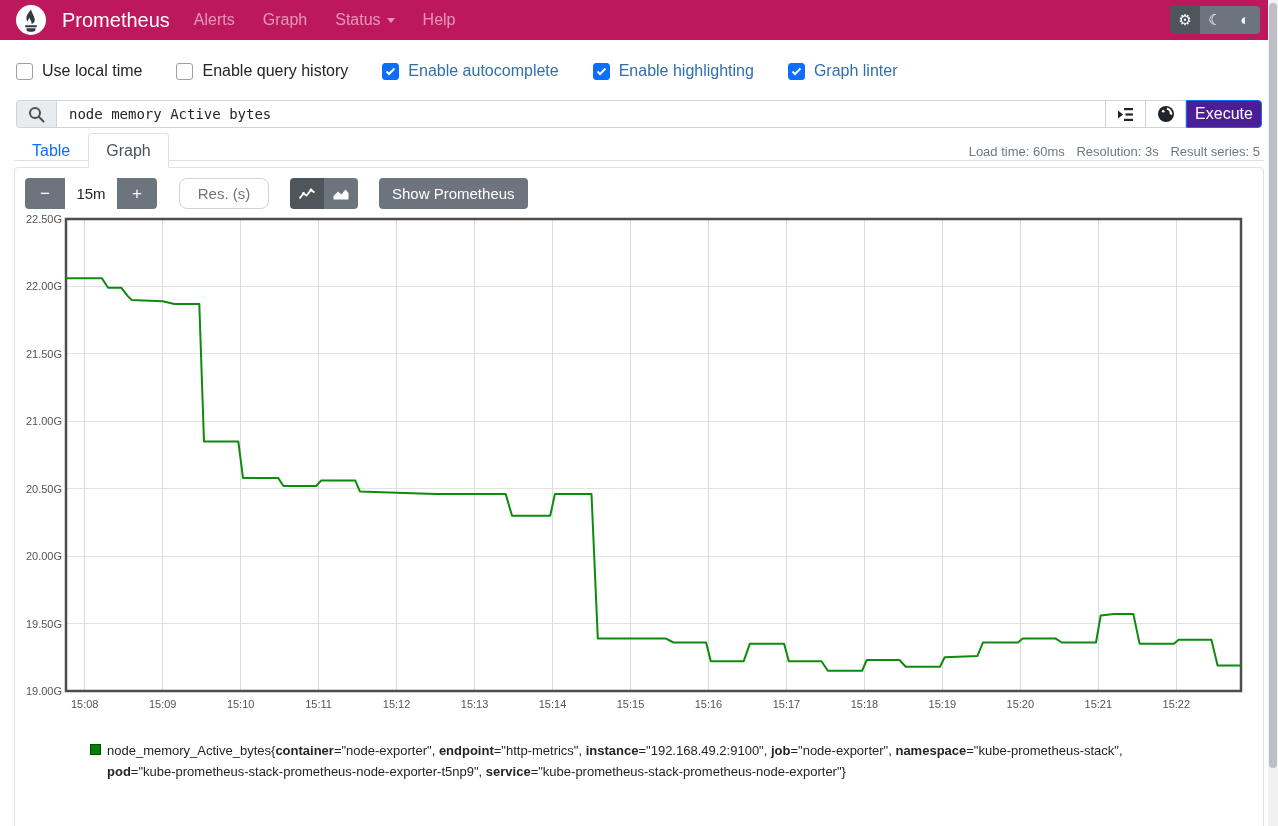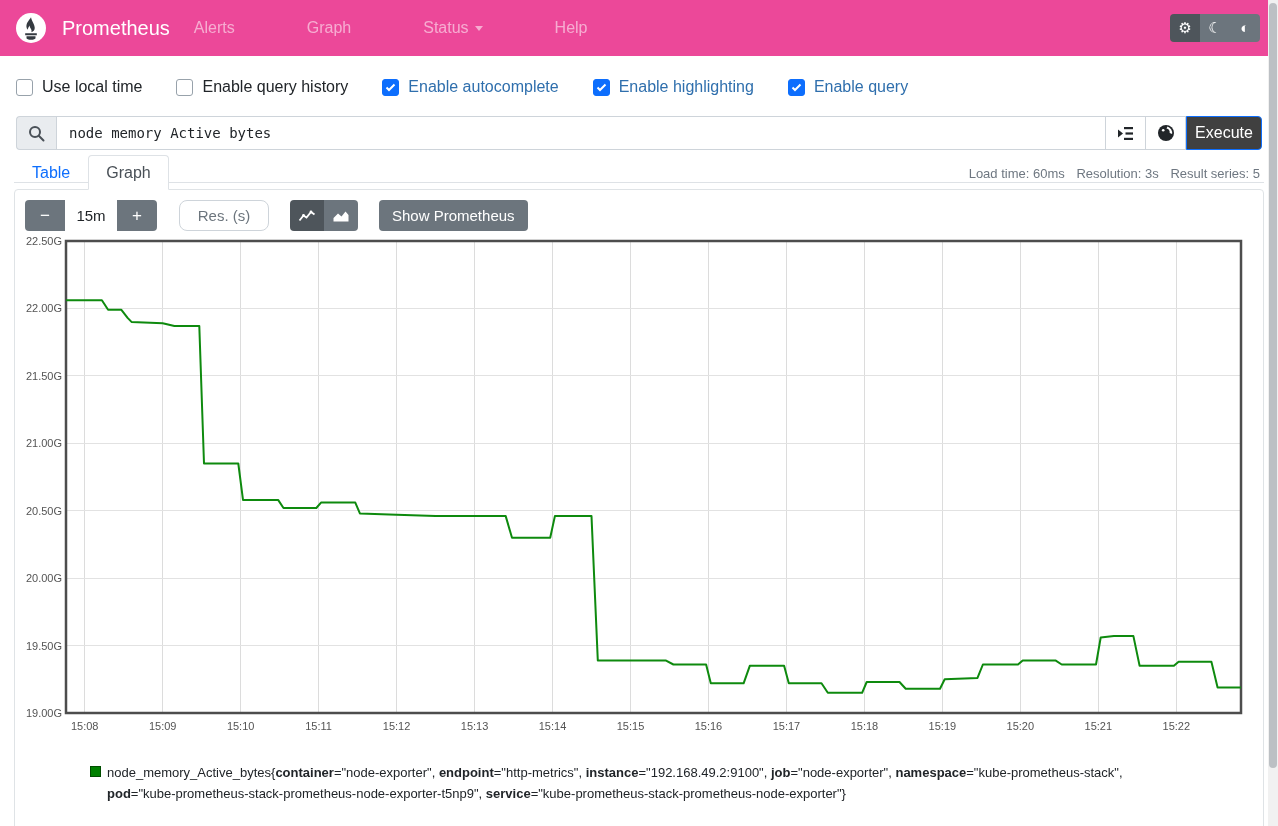--- a/index.html
+++ b/index.html
@@ -1,52 +1,52 @@
 <!DOCTYPE html>
 <html><head>
 <meta charset="utf-8">
 <style>
   * { box-sizing: border-box; margin: 0; padding: 0; }
   html, body { width: 1278px; height: 826px; overflow: hidden; background: #fff;
     font-family: "Liberation Sans", sans-serif; color: #212529; }
 
   
-  .navbar { height: 56px; background: #ec4899; display: flex; align-items: center; padding: 0 18px 0 16px; }
+  .navbar { height: 40px; background: #be185d; display: flex; align-items: center; padding: 0 18px 0 16px; }
   .brand { display: flex; align-items: center; cursor: pointer; }
   .brand .logo { width: 30px; height: 30px; margin-right: 16px; }
   .brand .brand-text { color: #fff; font-size: 20px; }
-  .nav-links { display: flex; align-items: center; margin-left: 10px; gap: 44px; }
+  .nav-links { display: flex; align-items: center; margin-left: 10px; }
   .nav-links a { color: rgba(255,255,255,.55); font-size: 16px; text-decoration: none; padding: 8px 14px; }
   .caret { display: inline-block; margin-left: 6px; vertical-align: middle;
     border-top: 5px solid rgba(255,255,255,.55); border-left: 4px solid transparent; border-right: 4px solid transparent; }
   .spacer { flex: 1; }
   .theme-group { display: flex; }
   .theme-btn { width: 30px; height: 28px; background: #6c757d; border: none; color: #fff;
     font-size: 15px; line-height: 28px; text-align: center; cursor: pointer; }
   .theme-btn:first-child { border-radius: 4px 0 0 4px; }
   .theme-btn:last-child { border-radius: 0 4px 4px 0; }
   .theme-btn.active { background: #4e555b; }
 
   
   .options-row { display: flex; align-items: flex-start; padding: 22px 16px 20px 16px; }
   .opt { display: flex; align-items: center; margin-right: 34px; cursor: pointer; font-size: 16px; }
   .cb { width: 17px; height: 17px; border: 1px solid #98a2ab; border-radius: 3px; background: #fff;
     margin-right: 9px; display: inline-flex; align-items: center; justify-content: center; flex: none; }
   .cb.checked { background: #0d6efd; border-color: #0d6efd; }
   .opt.checked-label { color: #2f6fad; }
 
   
-  .query-row { display: flex; padding: 0 16px; height: 34px; }
+  .query-row { display: flex; padding: 0 16px; height: 28px; }
   .q-prepend { width: 40px; background: #e9ecef; border: 1px solid #ced4da; border-right: none;
     border-radius: 4px 0 0 4px; display: flex; align-items: center; justify-content: center; }
   .q-input { flex: 1; border: 1px solid #ced4da; padding: 0 12px;
     font-family: "DejaVu Sans Mono", monospace; font-size: 14px; color: #212529; outline: none; }
   .q-iconbtn { width: 40px; background: #fff; border: 1px solid #ced4da; border-left: none;
     display: flex; align-items: center; justify-content: center; cursor: pointer; }
-  .execute-btn { width: 76px; background: #404040; color: #fff; border: 1px solid #0d6efd;
+  .execute-btn { width: 76px; background: #4c1d95; color: #fff; border: 1px solid #0d6efd;
     border-radius: 0 4px 4px 0; font-size: 16px; cursor: pointer; font-family: inherit; }
 
   
   .results-header { position: relative; margin-top: 10px; }
   .stats { position: absolute; right: 18px; top: 2px; font-size: 13px; color: #6e7781; }
   .stats span { margin-left: 8px; }
   .tabs { display: flex; list-style: none; margin: 14px 14px 0 14px; border-bottom: 1px solid #dee2e6; }
   .tab { font-size: 16px; padding: 8px 17px; margin-bottom: -1px; cursor: pointer;
     border: 1px solid transparent; border-radius: 4px 4px 0 0; color: #0d6efd; }
   .tab.active { color: #495057; background: #fff; border-color: #dee2e6 #dee2e6 #fff; }
@@ -139,21 +139,21 @@
         </svg>
       </span>
       <span class="lbl">Enable highlighting</span>
     </label>
     <label class="opt checked-label">
       <span class="cb checked">
         <svg width="11" height="9" viewBox="0 0 11 9">
           <polyline points="1.5,4.5 4,7 9.5,1.5" fill="none" stroke="#fff" stroke-width="2"></polyline>
         </svg>
       </span>
-      <span class="lbl">Enable query</span>
+      <span class="lbl">Graph linter</span>
     </label>
   </div>
 
 <div class="query-row">
   <div class="q-prepend">
     <svg width="17" height="17" viewBox="0 0 17 17">
       <circle cx="7" cy="7" r="5" fill="none" stroke="#495057" stroke-width="2"></circle>
       <line x1="10.8" y1="10.8" x2="15.5" y2="15.5" stroke="#495057" stroke-width="2" stroke-linecap="round"></line>
     </svg>
   </div>

